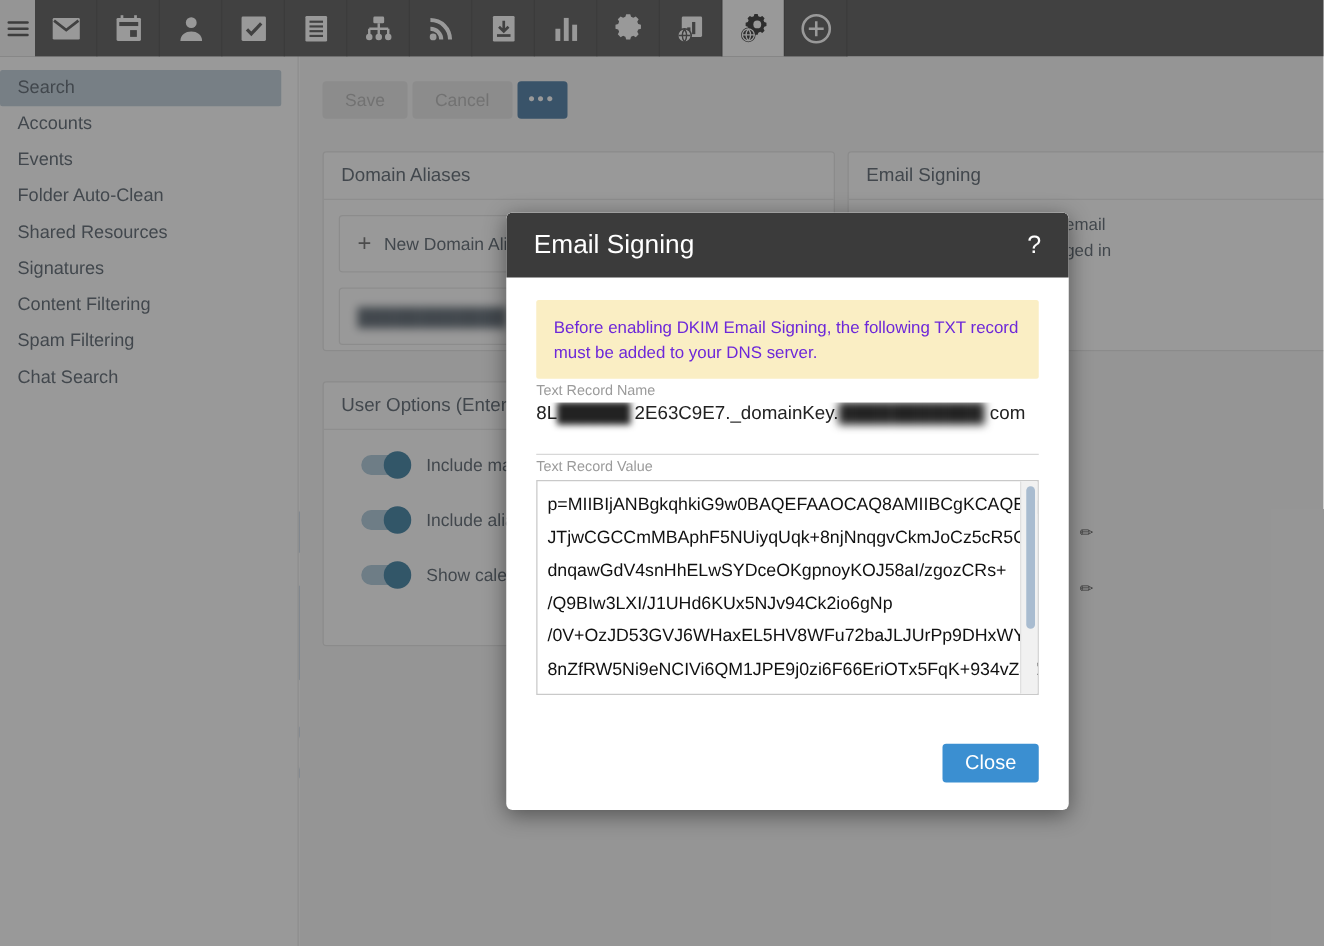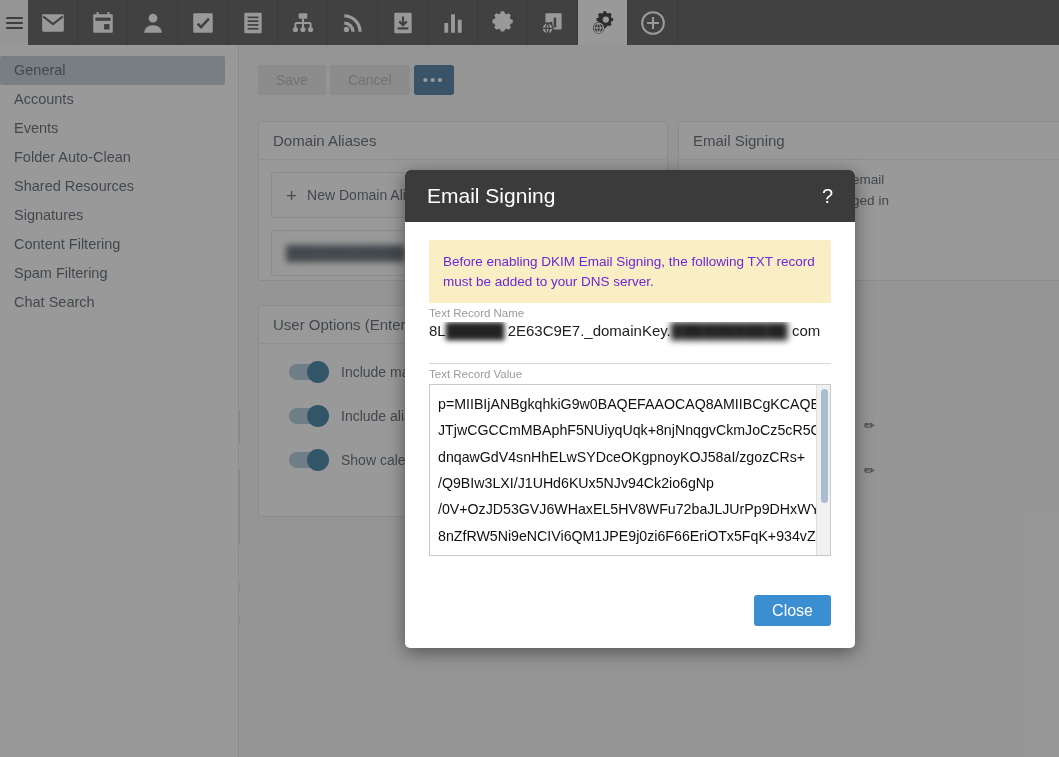--- a/index.html
+++ b/index.html
@@ -461,21 +461,21 @@
         <circle cx="12" cy="12" r="10" fill="none" stroke="#ffffff" stroke-width="1.9"></circle>
         <path d="M12 6.5v11M6.5 12h11" stroke="#ffffff" stroke-width="1.9"></path>
       </svg>
     </div>
   </div>
 
   <div class="appbody">
 
     <div class="sidebar">
       <div class="side-item active">
-        <span>General</span>
+        <span>Search</span>
       </div>
       <div class="side-item">
         <span>Accounts</span>
       </div>
       <div class="side-item">
         <span>Events</span>
       </div>
       <div class="side-item">
         <span>Folder Auto-Clean</span>
       </div>

